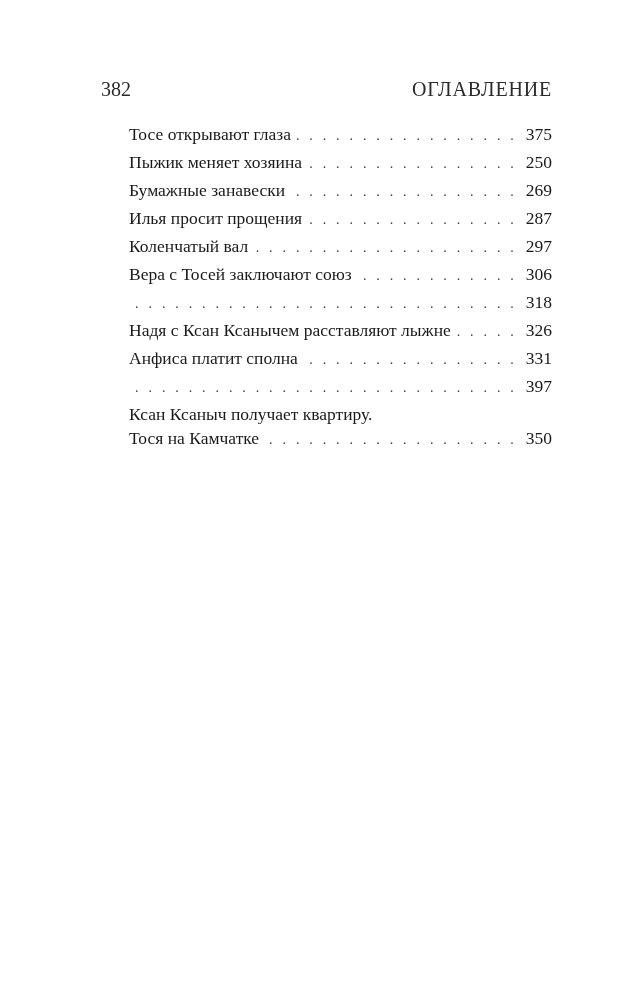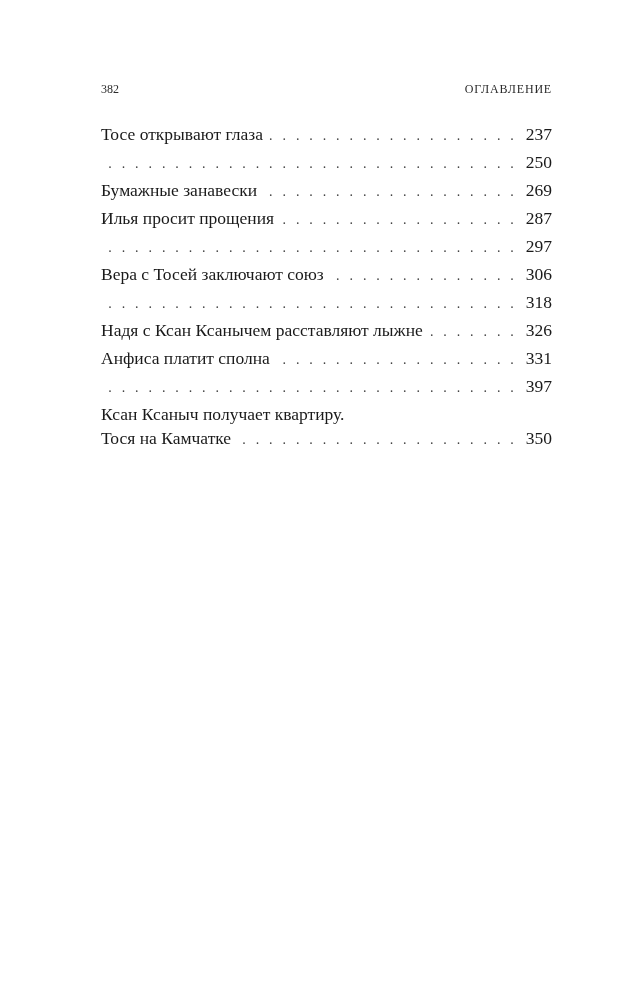--- a/index.html
+++ b/index.html
@@ -14,21 +14,21 @@
       overflow: hidden;
       font-family: "Liberation Serif", "DejaVu Serif", serif;
       color: #1a1a1a;
     }
     .running-head {
       position: absolute;
       top: 78px;
       left: 101px;
       width: 451px;
       height: 22px;
-      font-size: 12px;
+      font-size: 20px;
       line-height: 22px;
       color: #2a2a2a;
     }
     .folio {
       position: absolute;
       left: 0;
       top: 0;
     }
     .section-title {
       position: absolute;
@@ -41,20 +41,21 @@
       position: absolute;
       top: 122px;
       left: 101px;
       width: 451px;
       font-size: 17.5px;
     }
     .toc-entry {
       position: relative;
       line-height: 24px;
       margin-bottom: 2px;
+      margin-left: 28px;
     }
     .toc-line {
       display: flex;
       align-items: baseline;
       width: 100%;
     }
     .toc-title {
       white-space: nowrap;
       flex: 0 0 auto;
       padding-right: 4px;
@@ -87,26 +88,27 @@
   <span class="folio">382</span>
   <span class="section-title">ОГЛАВЛЕНИЕ</span>
 </div>
 
 <div class="toc">
 
   <div class="toc-entry">
     <div class="toc-line">
       <span class="toc-title">Тосе открывают глаза</span>
       <span class="toc-leader">. . . . . . . . . . . . . . . . . . . . . . . . . . . . . . . . . . . . . . . . . . . . . . . . . . . . . . . . . . . . . . .</span>
-      <span class="toc-page">237</span>
+      <span class="toc-page">375</span>
     </div>
   </div>
 
   <div class="toc-entry">
     <div class="toc-line">
+      <span class="toc-title">Пыжик меняет хозяина</span>
       <span class="toc-leader">. . . . . . . . . . . . . . . . . . . . . . . . . . . . . . . . . . . . . . . . . . . . . . . . . . . . . . . . . . . . . . .</span>
       <span class="toc-page">250</span>
     </div>
   </div>
 
   <div class="toc-entry">
     <div class="toc-line">
       <span class="toc-title">Бумажные занавески</span>
       <span class="toc-leader">. . . . . . . . . . . . . . . . . . . . . . . . . . . . . . . . . . . . . . . . . . . . . . . . . . . . . . . . . . . . . . .</span>
       <span class="toc-page">269</span>
@@ -116,20 +118,21 @@
   <div class="toc-entry">
     <div class="toc-line">
       <span class="toc-title">Илья просит прощения</span>
       <span class="toc-leader">. . . . . . . . . . . . . . . . . . . . . . . . . . . . . . . . . . . . . . . . . . . . . . . . . . . . . . . . . . . . . . .</span>
       <span class="toc-page">287</span>
     </div>
   </div>
 
   <div class="toc-entry">
     <div class="toc-line">
+      <span class="toc-title">Коленчатый вал</span>
       <span class="toc-leader">. . . . . . . . . . . . . . . . . . . . . . . . . . . . . . . . . . . . . . . . . . . . . . . . . . . . . . . . . . . . . . .</span>
       <span class="toc-page">297</span>
     </div>
   </div>
 
   <div class="toc-entry">
     <div class="toc-line">
       <span class="toc-title">Вера с Тосей заключают союз</span>
       <span class="toc-leader">. . . . . . . . . . . . . . . . . . . . . . . . . . . . . . . . . . . . . . . . . . . . . . . . . . . . . . . . . . . . . . .</span>
       <span class="toc-page">306</span>

